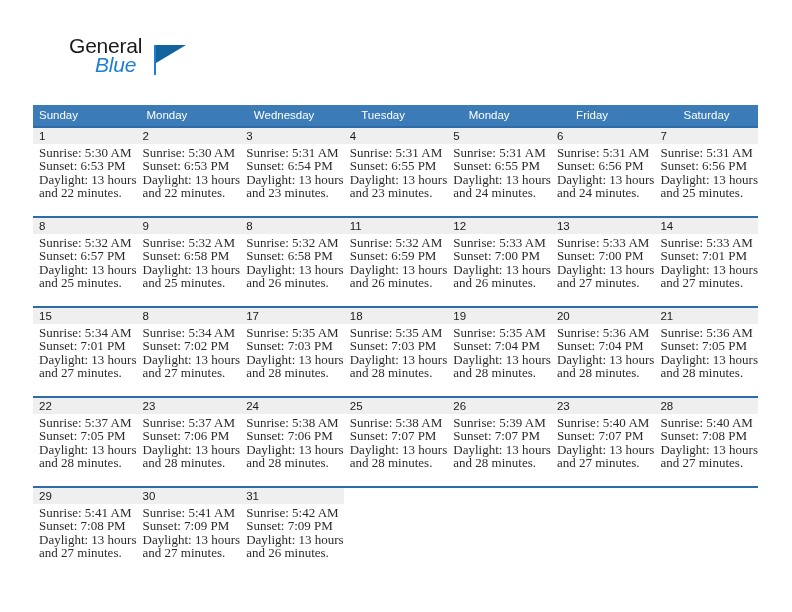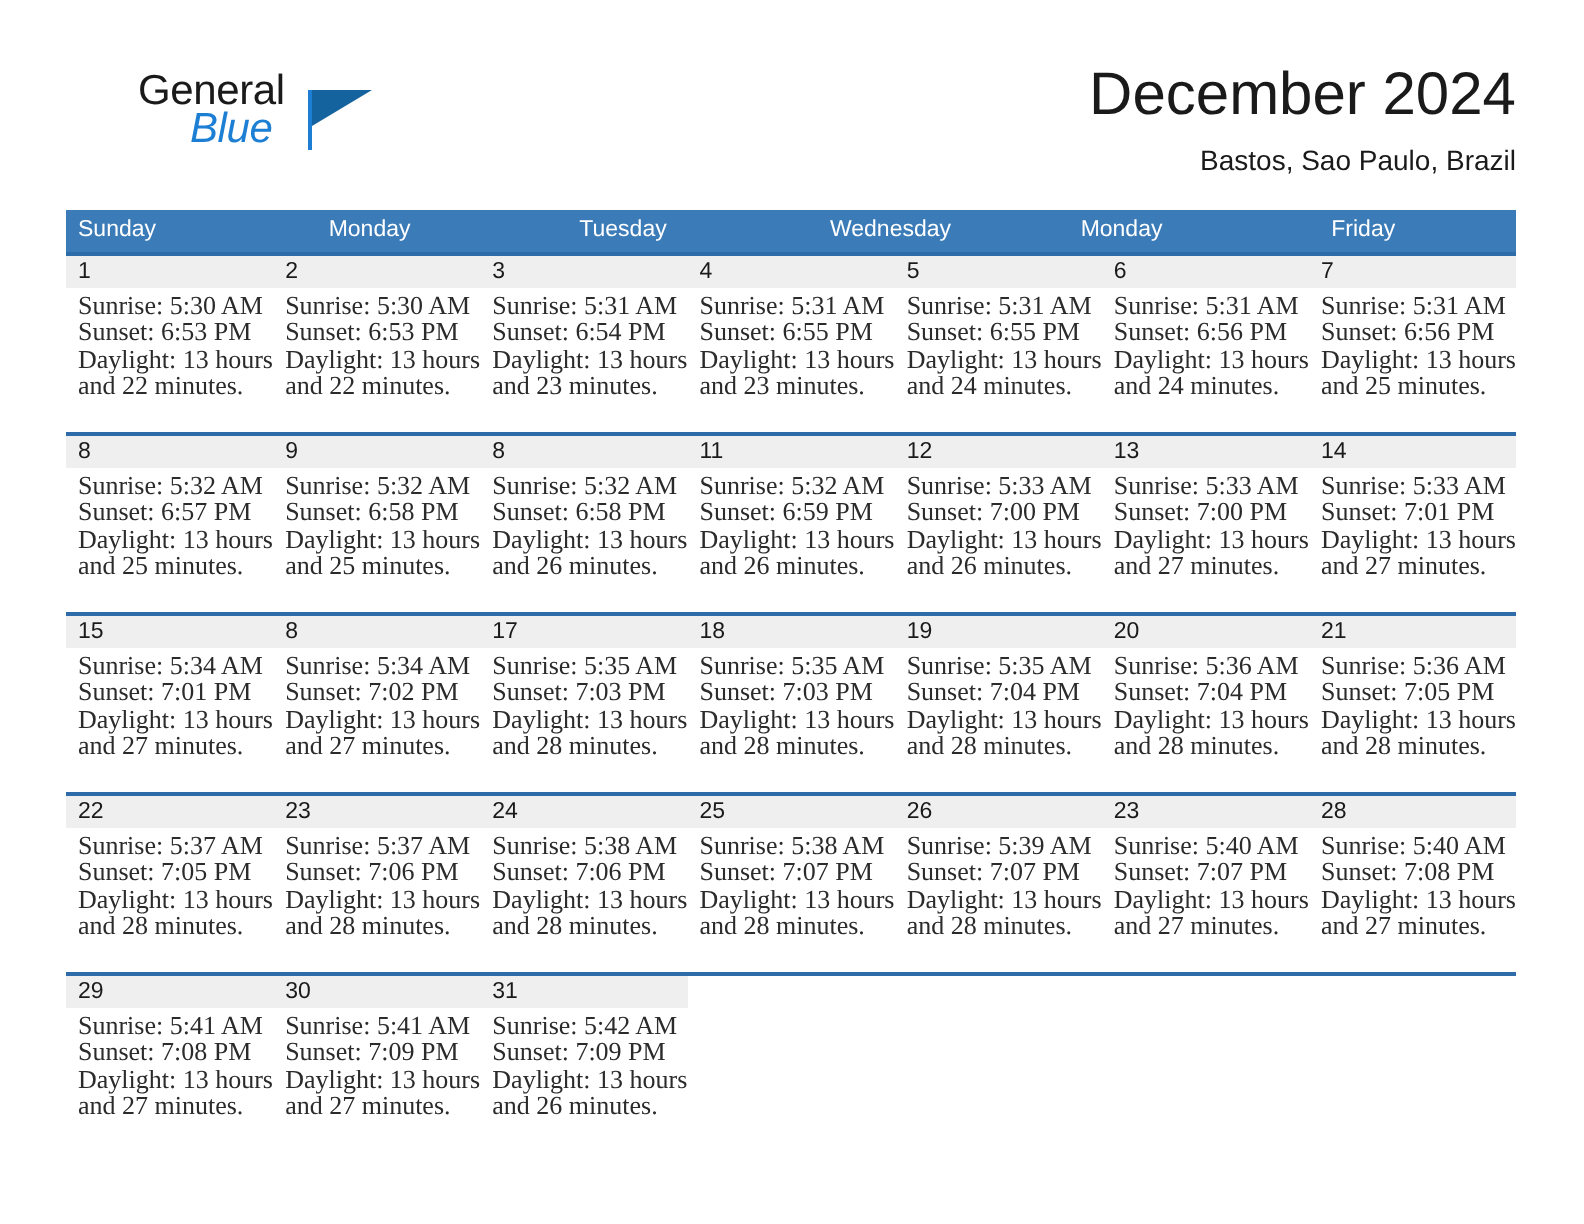--- a/index.html
+++ b/index.html
@@ -164,35 +164,32 @@
 
   <div class="header">
 
     <div class="logo">
       <span class="logo-general">General</span>
       <span class="logo-bar"></span>
       <span class="logo-tri"></span>
       <span class="logo-blue">Blue</span>
     </div>
 
-    <div class="title-block">
-      <div class="month-title">December 2024</div>
-      <div class="location">Bastos, Sao Paulo, Brazil</div>
-    </div>
 
   </div>
 
   <div class="calendar">
     <div class="weekday-row">
         <div class="weekday">Sunday</div>
         <div class="weekday">Monday</div>
+        <div class="weekday">Wednesday</div>
         <div class="weekday">Tuesday</div>
-        <div class="weekday">Wednesday</div>
         <div class="weekday">Monday</div>
         <div class="weekday">Friday</div>
+        <div class="weekday">Saturday</div>
       </div>
     <div id="weeks-host">
         <div class="week">
           <div class="day">
             <div class="day-num-band">1</div>
             <div class="day-info">
               <div>Sunrise: 5:30 AM</div>
               <div>Sunset: 6:53 PM</div>
               <div>Daylight: 13 hours</div>
               <div>and 22 minutes.</div>

